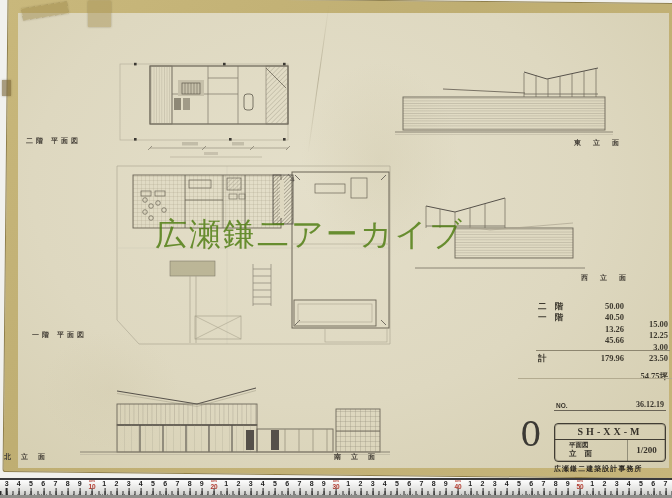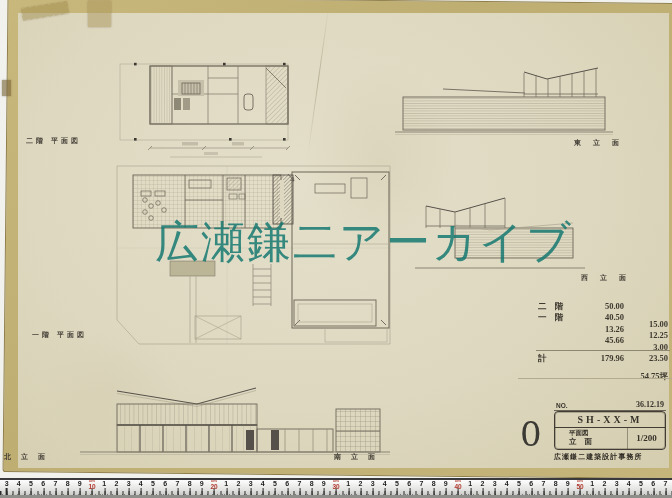--- a/index.html
+++ b/index.html
@@ -49,37 +49,37 @@
   .arow .am{width:52px;text-align:right;}
   .arow .at{width:44px;text-align:right;margin-top:18px;}
   .asep{border-top:1px solid #8d8670;margin:3px 0 2px -2px;width:134px;}
   .aund{position:absolute;left:-20px;top:77px;width:154px;height:1px;background:#b3ab90;}
   
   .tblock{position:absolute;left:554px;top:399px;width:112px;color:#36322a;}
   .thead{display:flex;justify-content:space-between;align-items:flex-end;
       border-bottom:1px solid #6a6456;padding:0 2px 1px 2px;height:10px;}
   .thead .no{font-size:6.5px;font-weight:700;}
   .thead .dt{font-family:"Liberation Serif",serif;font-weight:700;font-size:8px;}
-  .tbox{margin-top:0;border:1.6px solid #413d34;border-radius:4px;
+  .tbox{margin-top:12px;border:1.6px solid #413d34;border-radius:4px;
       box-shadow:inset 0 0 0 1px rgba(65,61,52,.3);}
   .tcode{height:15px;line-height:15px;text-align:center;border-bottom:1.4px solid #413d34;
       font-family:"Liberation Serif",serif;font-weight:700;font-size:10px;letter-spacing:3px;}
   .tlow{display:flex;height:21px;}
   .ttype{width:58px;padding:1px 0 0 14px;border-right:1px solid rgba(65,61,52,.45);}
   .ttype .t1{font-size:6.5px;font-weight:700;line-height:8px;}
   .ttype .t2{font-size:7.5px;font-weight:700;letter-spacing:3px;line-height:10px;}
   .tscale{flex:1;text-align:center;font-family:"Liberation Serif",serif;
       font-weight:700;font-size:9px;line-height:21px;}
   .toffice{margin-top:2px;font-size:7.2px;font-weight:700;letter-spacing:1.2px;
       white-space:nowrap;color:#2f2b24;transform:scaleX(.96);transform-origin:left;}
   
   .zerostamp{position:absolute;left:520px;top:414px;
       font-family:"DejaVu Serif",serif;font-size:34px;color:#3b3934;}
-  .watermark{position:absolute;left:155px;top:213px;font-size:44px;
-      color:#0f766e;opacity:.82;letter-spacing:2px;white-space:nowrap;z-index:40;text-align:center;}
+  .watermark{position:absolute;left:155px;top:213px;font-size:32px;
+      color:#4d7c0f;opacity:.82;letter-spacing:2px;white-space:nowrap;z-index:40;text-align:center;}
   
   .ruler{position:absolute;left:0;right:0;top:478px;height:17px;z-index:100;
       background:linear-gradient(#fdfdfd,#e4e4e2 55%,#c3c3c0);
       border-top:2px solid #3a3a3c;}
   .ruler .ticks-cm,.ruler .ticks-h,.ruler .ticks-mm{position:absolute;left:0;right:0;bottom:0;}
   .ruler .ticks-cm{height:9px;background:repeating-linear-gradient(90deg,#2c2c2c 0 1px,transparent 1px 12.2px);background-position:6.6px 0;}
   .ruler .ticks-h{height:6px;background:repeating-linear-gradient(90deg,#2c2c2c 0 1px,transparent 1px 6.1px);background-position:.5px 0;}
   .ruler .ticks-mm{height:3px;background:repeating-linear-gradient(90deg,rgba(40,40,40,.5) 0 .5px,transparent .5px 2.44px);}
   .r-dig{position:absolute;top:0;transform:translateX(-50%);
       font-size:7px;font-weight:700;color:#1d1d1d;}

